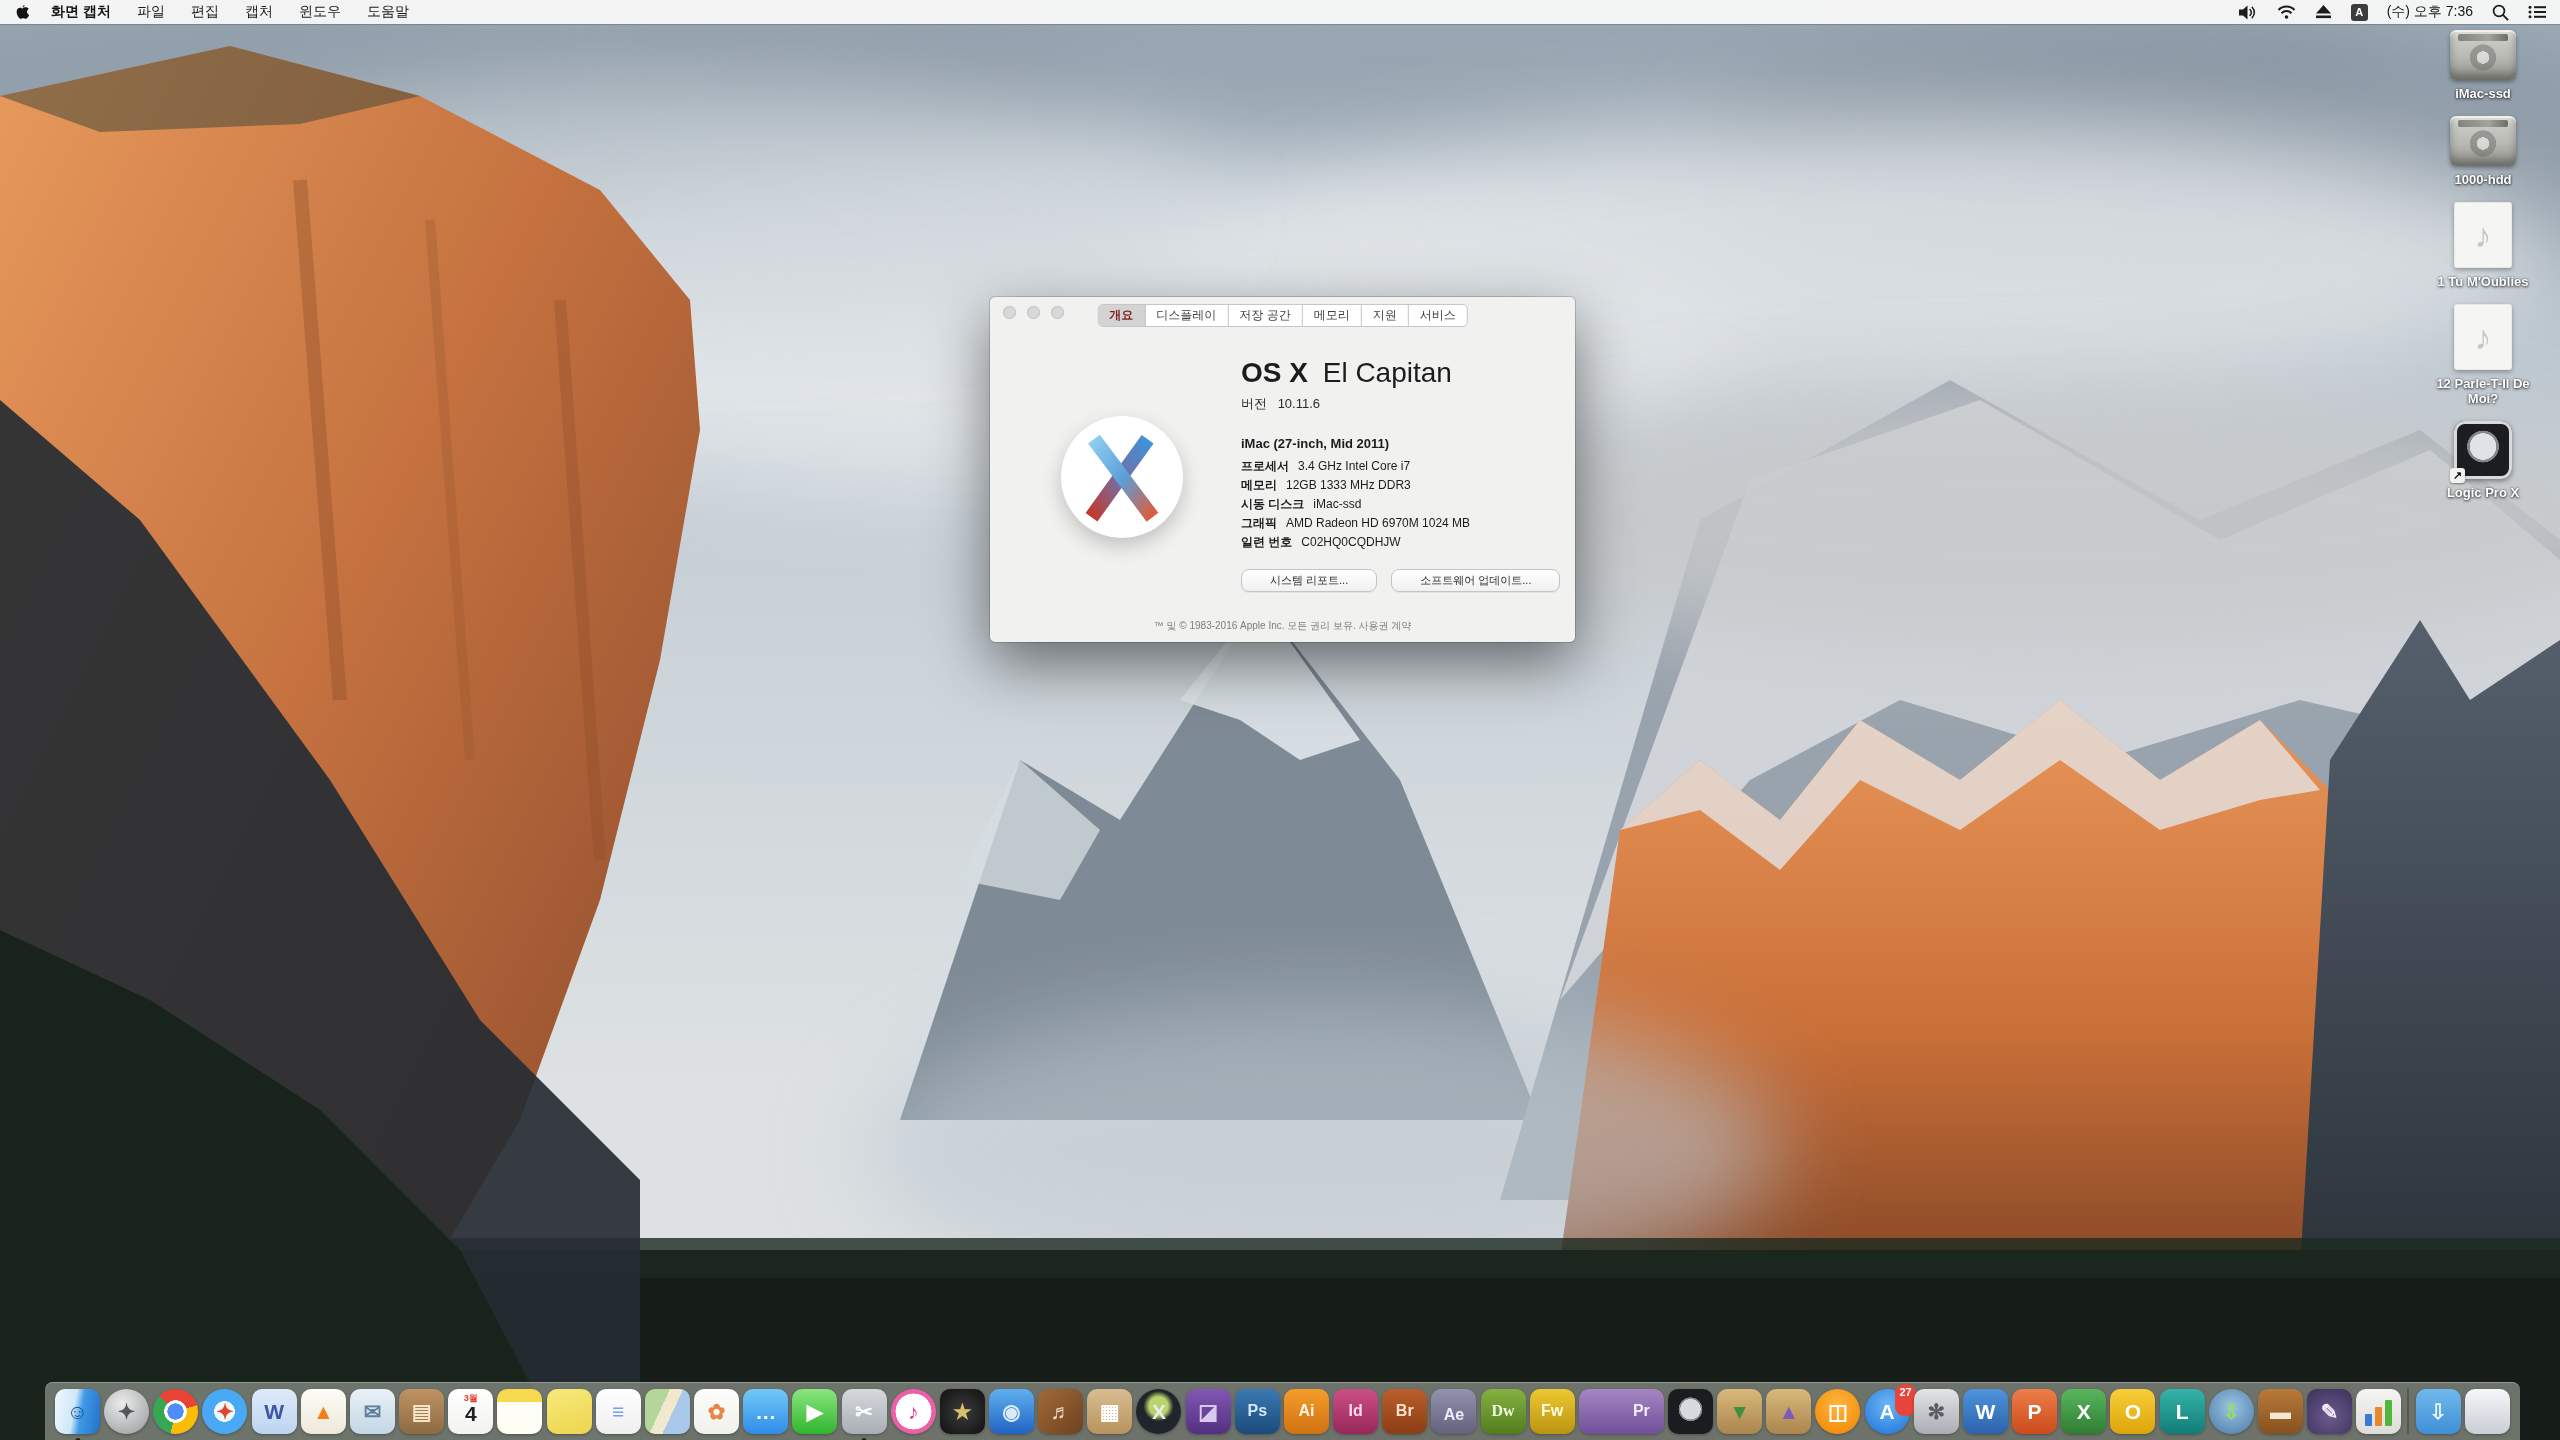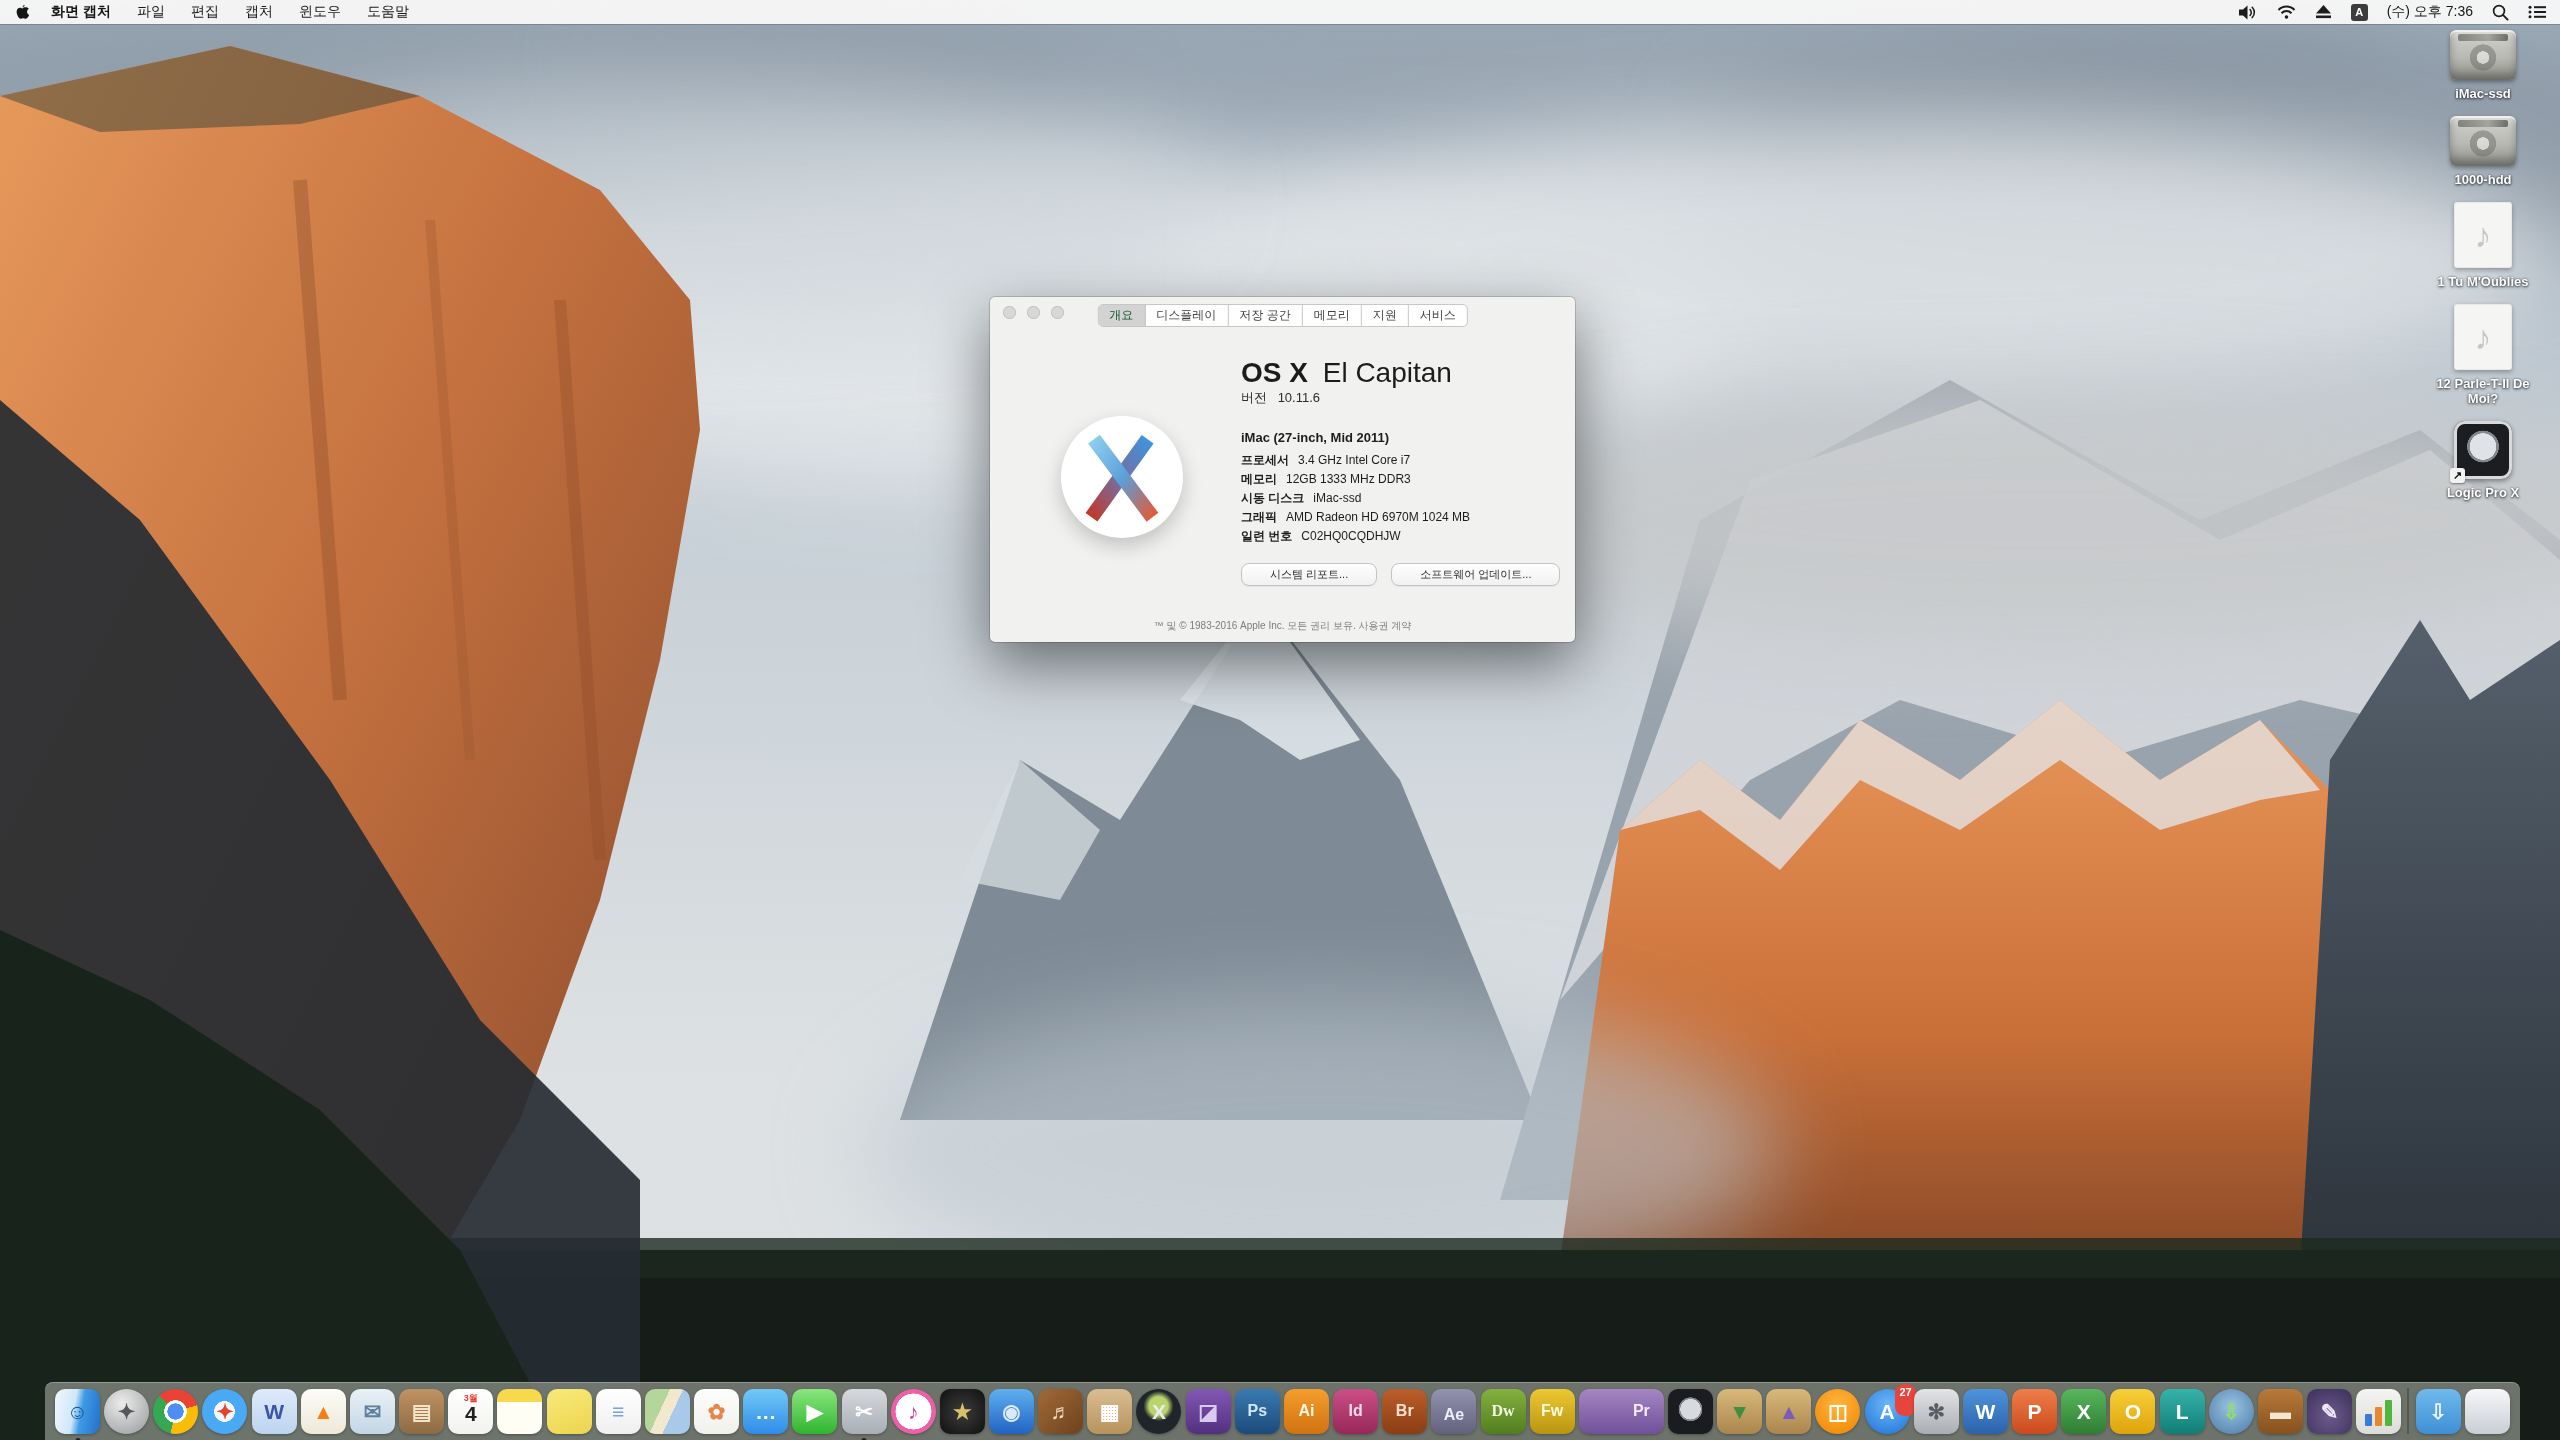--- a/index.html
+++ b/index.html
@@ -45,29 +45,29 @@
 
   
   .dialog{position:absolute;left:990px;top:297px;width:585px;height:345px;background:#f1f1f0;
     border-radius:5px;z-index:40;box-shadow:0 22px 60px rgba(0,0,0,.5), 0 0 0 1px rgba(0,0,0,.16);}
   .traffic{position:absolute;left:13px;top:9px;display:flex;gap:11px;}
   .light{width:13px;height:13px;border-radius:50%;background:#d8d8d8;box-shadow:inset 0 0 0 1px #c3c3c3;}
   .segmented{position:absolute;top:7px;left:50%;transform:translateX(-50%);display:flex;
     border:1px solid #c7c7c7;border-radius:5px;overflow:hidden;background:#fff;}
   .segment{padding:2px 11px;font-size:12px;color:#3f3f3f;border-right:1px solid #c7c7c7;white-space:nowrap;cursor:default;}
   .segment:last-child{border-right:none;}
-  .segment.selected{background:#d3d3d3;color:#14532d;}
+  .segment.selected{background:#d3d3d3;color:#7f1d1d;font-weight:bold;}
   .x-logo{position:absolute;left:71px;top:119px;width:122px;height:122px;border-radius:50%;
     background:#fff;box-shadow:0 8px 20px rgba(0,0,0,.2);}
   .x-logo svg{position:absolute;inset:0;}
   .text-col{position:absolute;left:251px;top:60px;width:322px;color:#1c1c1c;}
   .dlg-title{font-size:28px;line-height:32px;}
   .dlg-title .t-main{font-weight:bold;}
   .dlg-title .t-sub{font-weight:normal;margin-left:7px;}
-  .version-line{font-size:13px;color:#2b2b2b;}
+  .version-line{margin-top:6px;font-size:13px;color:#2b2b2b;}
   .version-line .v-label{margin-right:7px;}
   .model-line{margin-top:23px;font-size:13px;font-weight:bold;}
   .spec-list{margin-top:6px;}
   .spec-row{font-size:12px;line-height:19px;}
   .spec-label{font-weight:bold;margin-right:9px;}
   .btn-row{margin-top:17px;display:flex;gap:14px;}
   .dlg-btn{font-family:"Liberation Sans",sans-serif;font-size:11px;color:#2e2e2e;
     background:linear-gradient(#fefefe,#f1f1f1);border:1px solid #c4c4c4;border-radius:8px;
     padding:3px 28px;box-shadow:0 1px 1px rgba(0,0,0,.06);cursor:default;}
   .dlg-footer{position:absolute;bottom:9px;left:0;width:100%;text-align:center;font-size:10px;color:#7d7d7d;}

